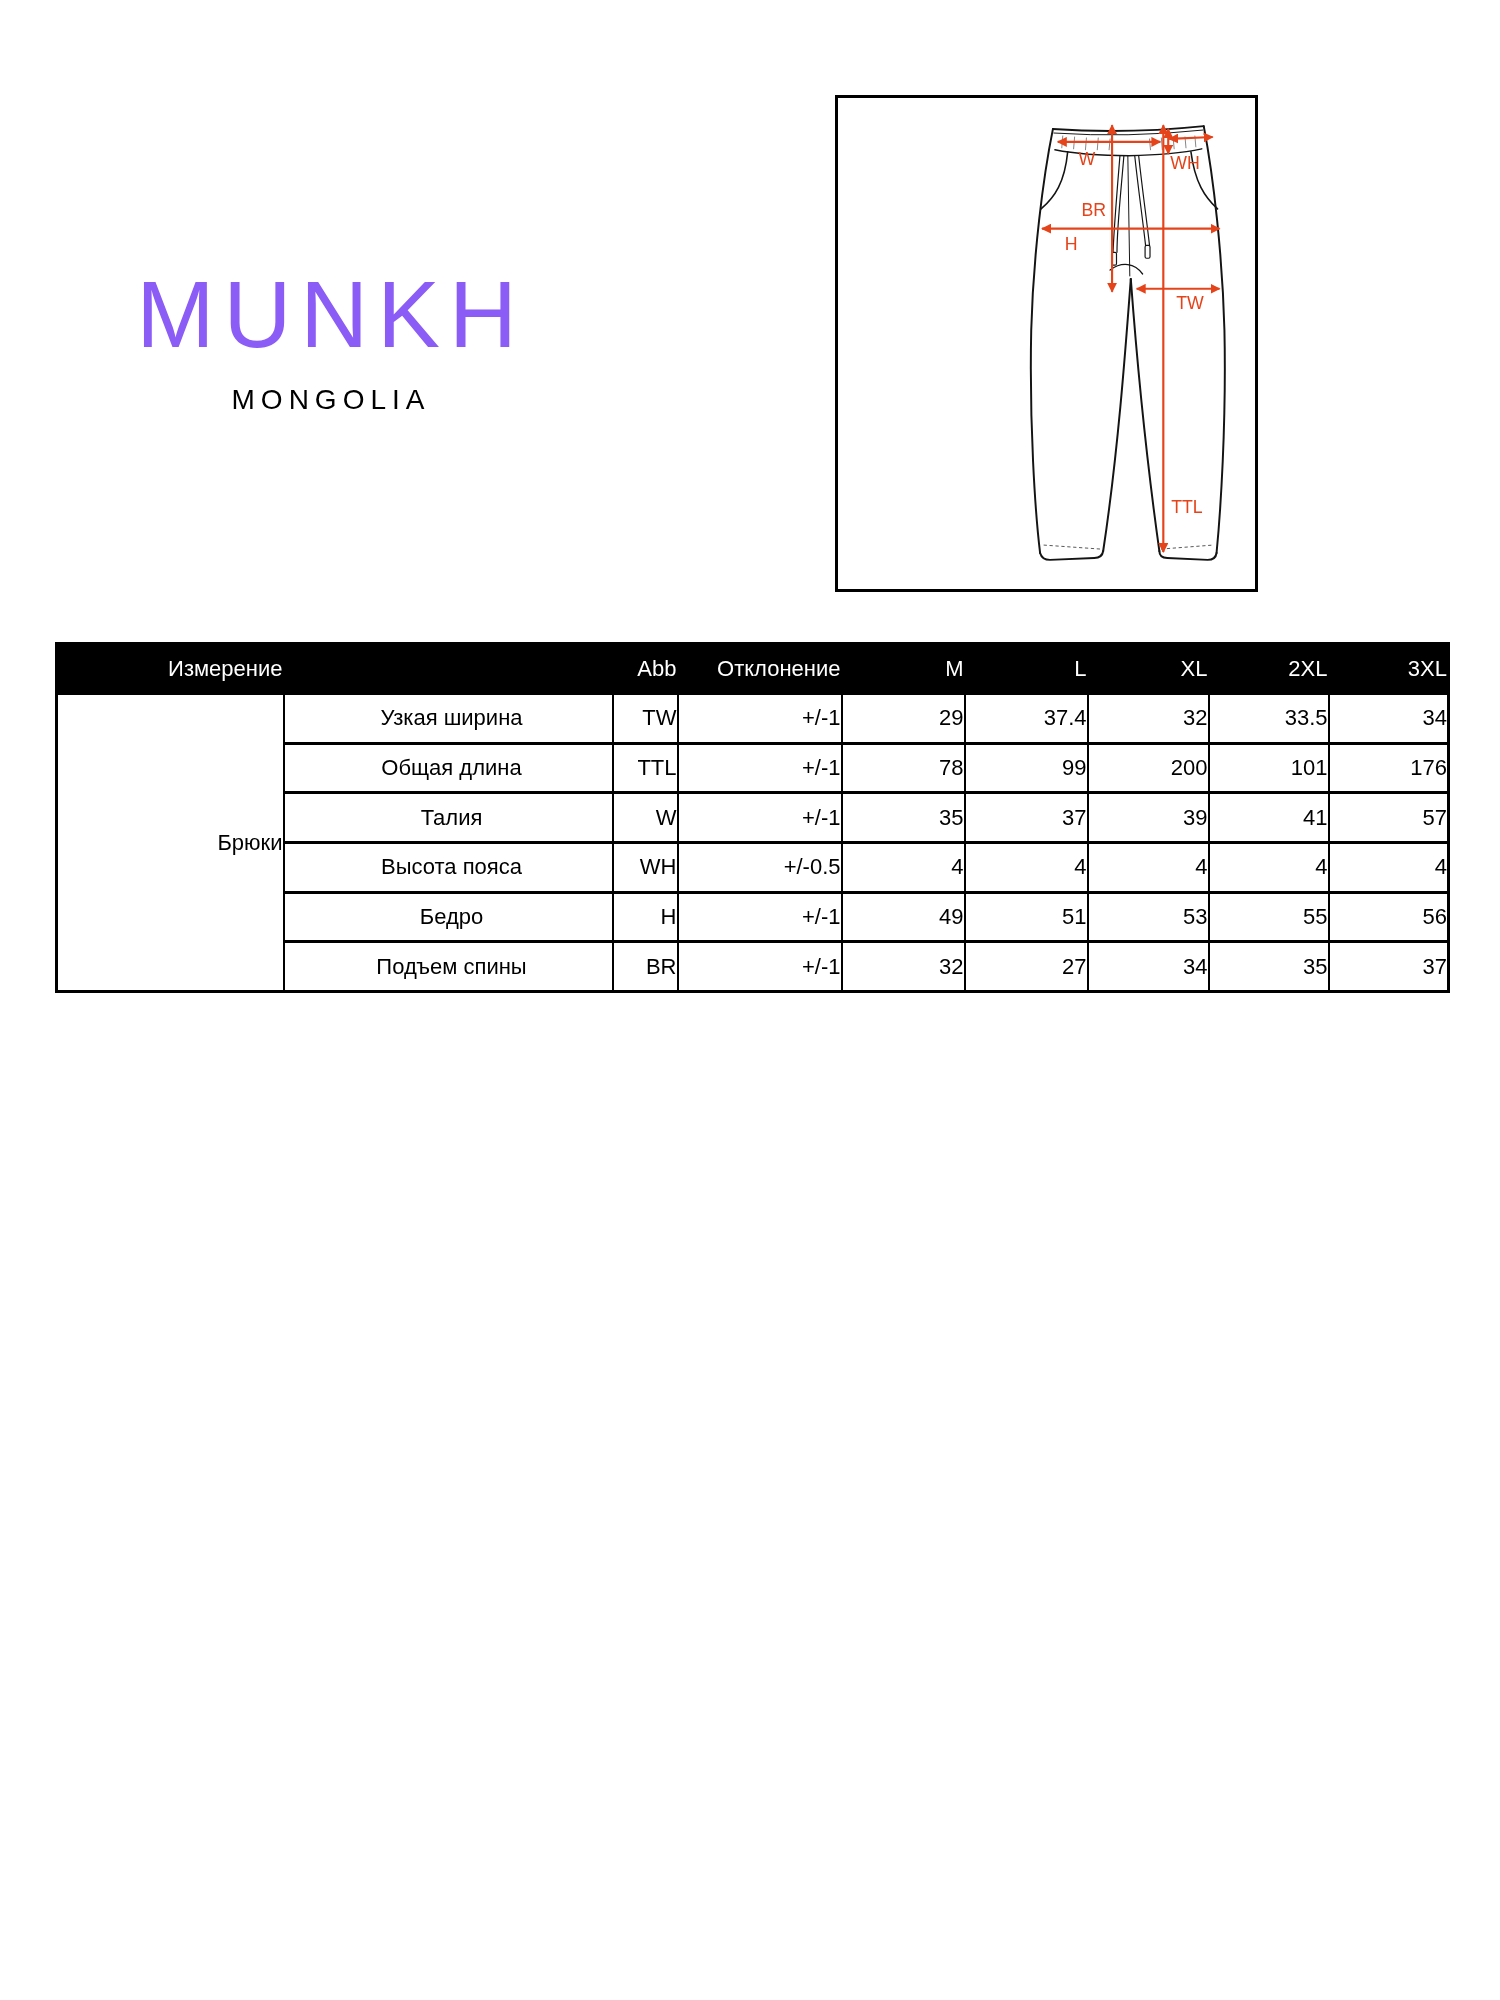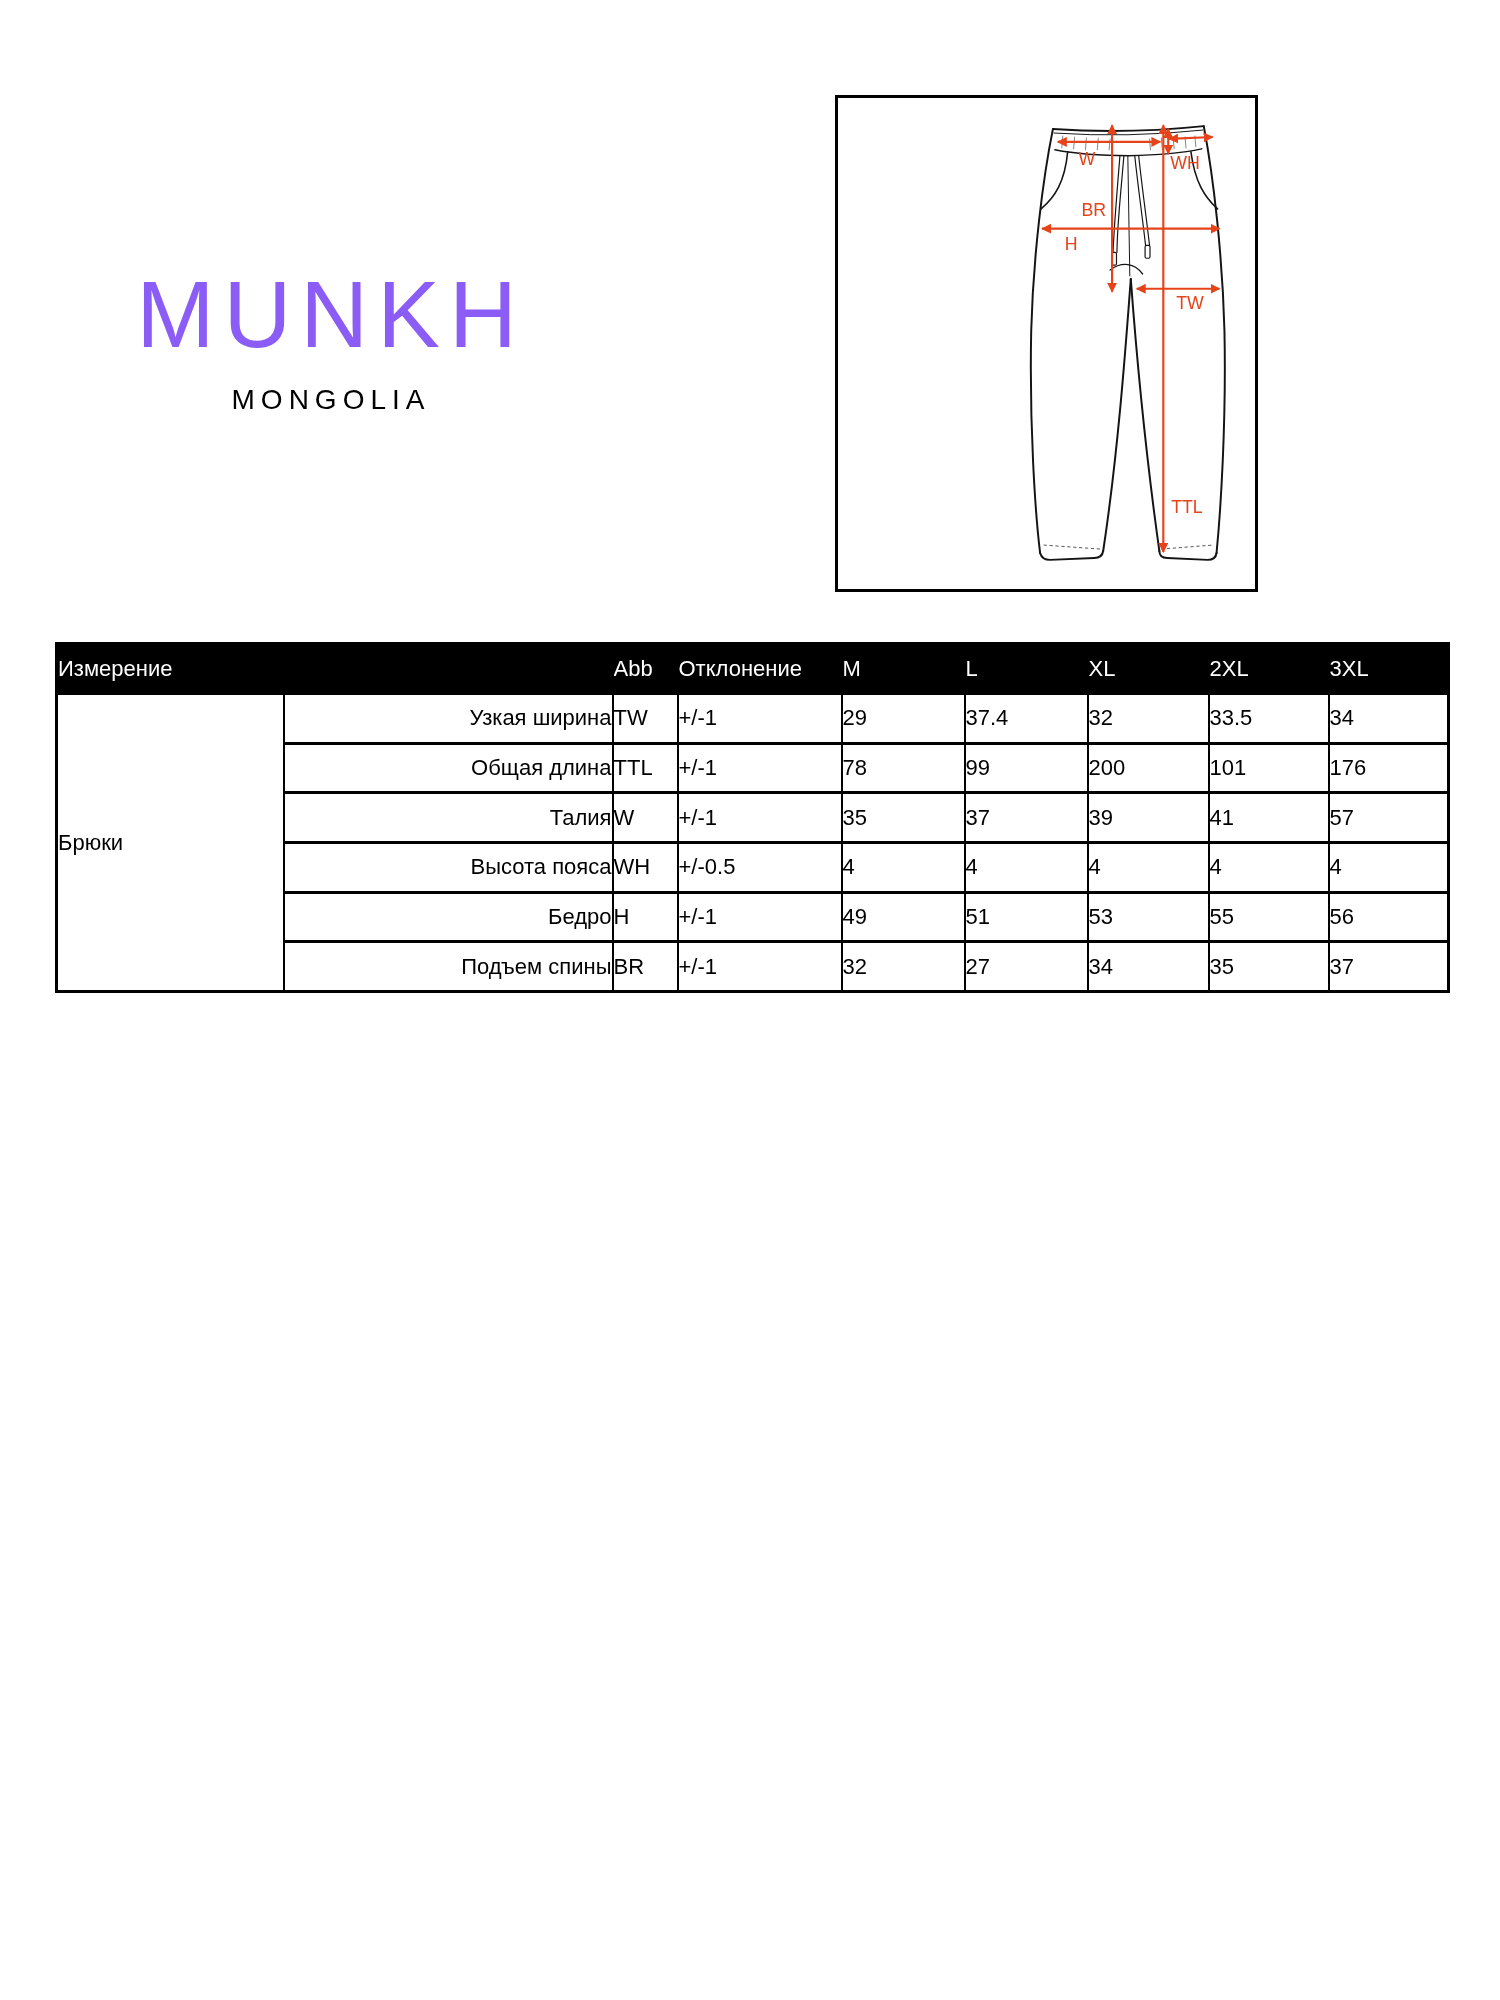--- a/index.html
+++ b/index.html
@@ -26,27 +26,27 @@
   .dg-label { font-family:"Liberation Sans", sans-serif; font-size:18px; }
   
   table.size-table {
     position:absolute; left:55px; top:642px; width:1392px;
     border-collapse:collapse; table-layout:fixed;
     font-size:22px; border:3px solid #000;
   }
   .size-table th, .size-table td {
     border-top:3px solid #000; border-bottom:3px solid #000;
     border-left:2px solid #000; border-right:2px solid #000;
-    text-align:left; vertical-align:middle; font-weight:400;
+    text-align:right; vertical-align:middle; font-weight:400;
     overflow:hidden; white-space:nowrap;
   }
   .size-table thead tr { height:50px; }
   .size-table tbody tr { height:49.7px; }
   .size-table thead th { background:#000; color:#fff; border-color:#000; }
-  .size-table td.name { text-align:right; padding-left:7px; }
+  .size-table td.name { text-align:center; padding-left:7px; }
 </style>
 </head>
 <body>
 
 <div class="page">
 
   <div class="logo">
     <div class="logo-main">MUNKH</div>
     <div class="logo-sub">MONGOLIA</div>
   </div>

